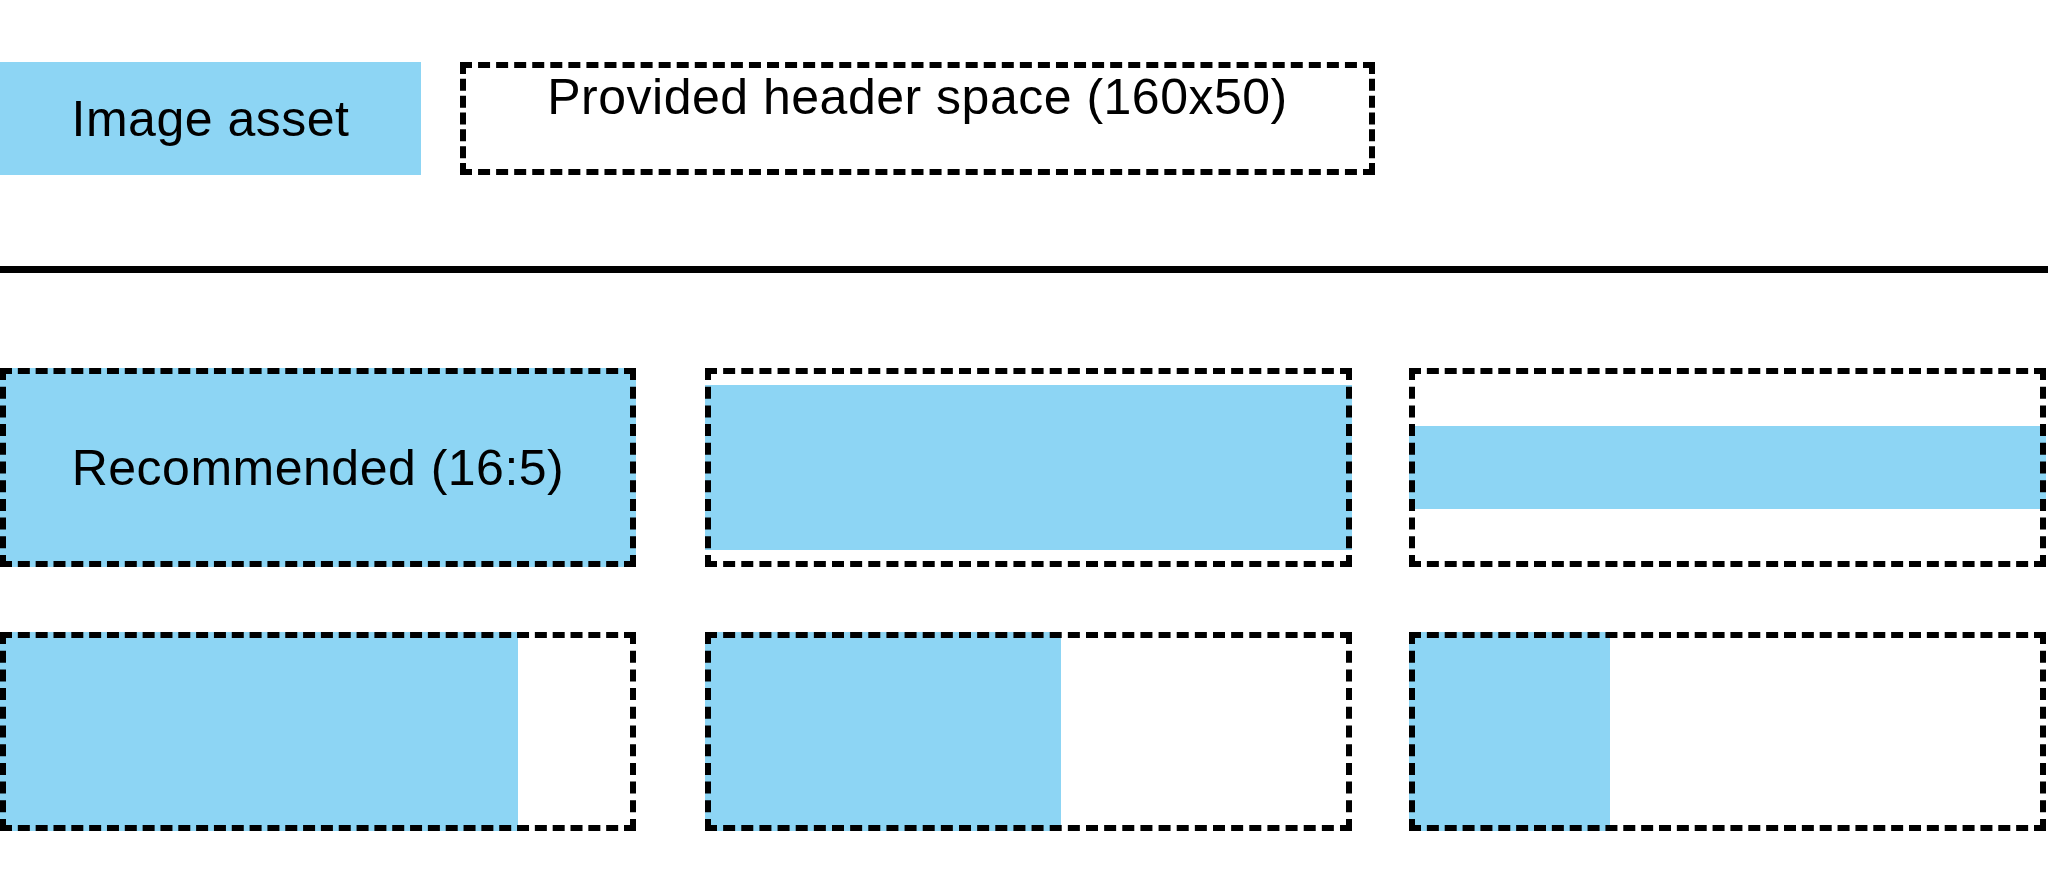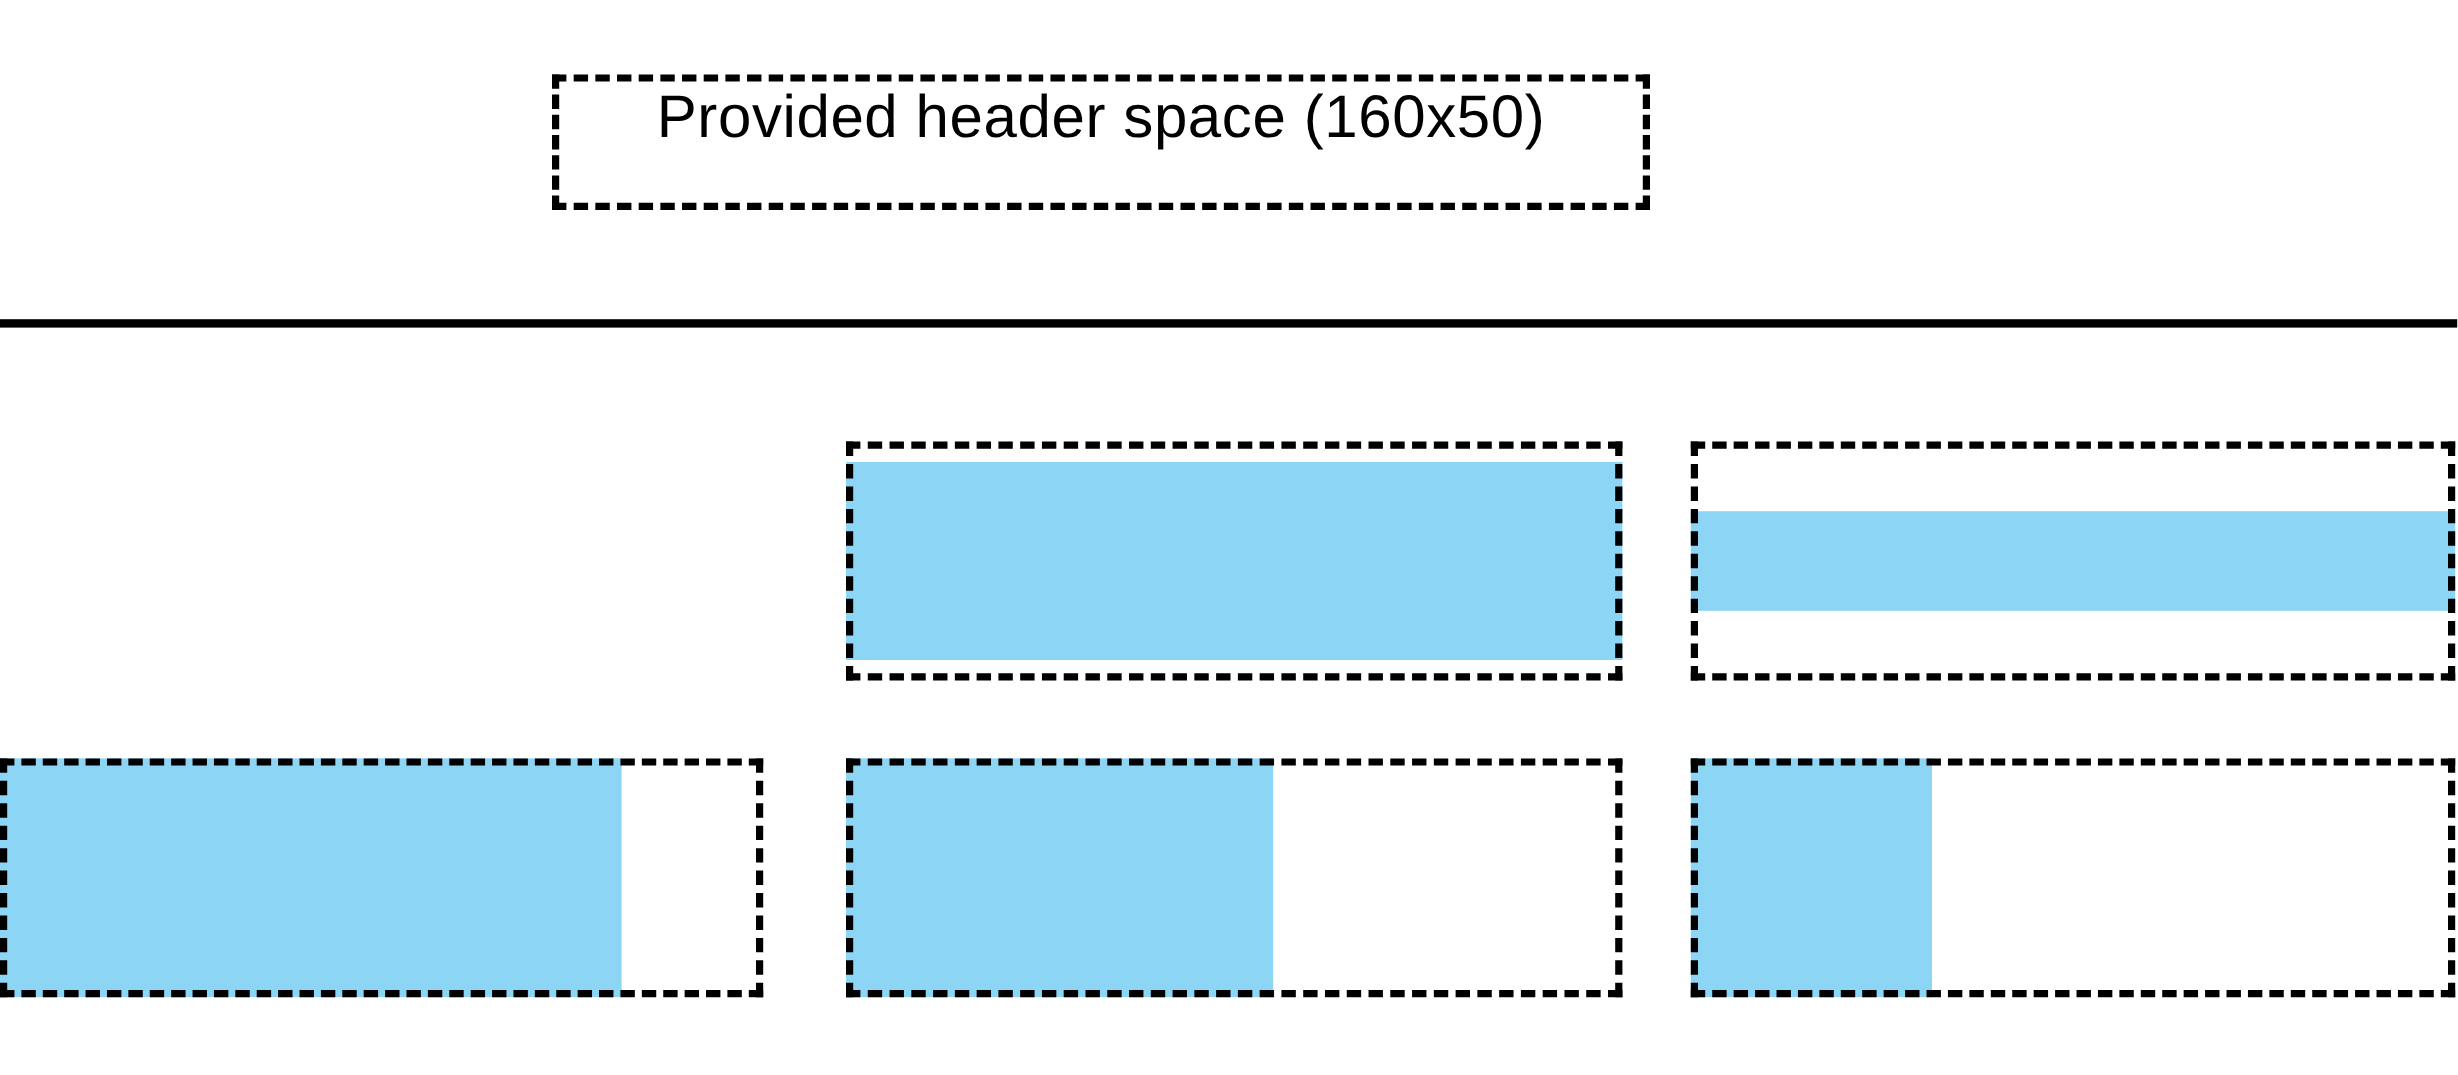--- a/index.html
+++ b/index.html
@@ -75,26 +75,36 @@
     position: absolute;
     inset: 0;
     display: flex; align-items: center; justify-content: center;
   }
 </style>
 </head>
 <body>
 
 <div class="canvas">
 
+  <div class="legend-swatch">
+    <span class="label">Image asset</span>
+  </div>
   <div class="legend-outline">
     <span class="label">Provided header space (160x50)</span>
   </div>
 
   <div class="divider"></div>
 
+  <div class="cell r1 c1">
+    <div class="fill" style="width: 100%; height: 100%;"></div>
+    <div class="outline"></div>
+    <div class="cell-label">
+      <span class="label">Recommended (16:5)</span>
+    </div>
+  </div>
 
   <div class="cell r1 c2">
     <div class="fill" style="width: 100%; height: 83%;"></div>
     <div class="outline"></div>
   </div>
 
   <div class="cell r1 c3">
     <div class="fill" style="width: 100%; height: 42%;"></div>
     <div class="outline"></div>
   </div>

